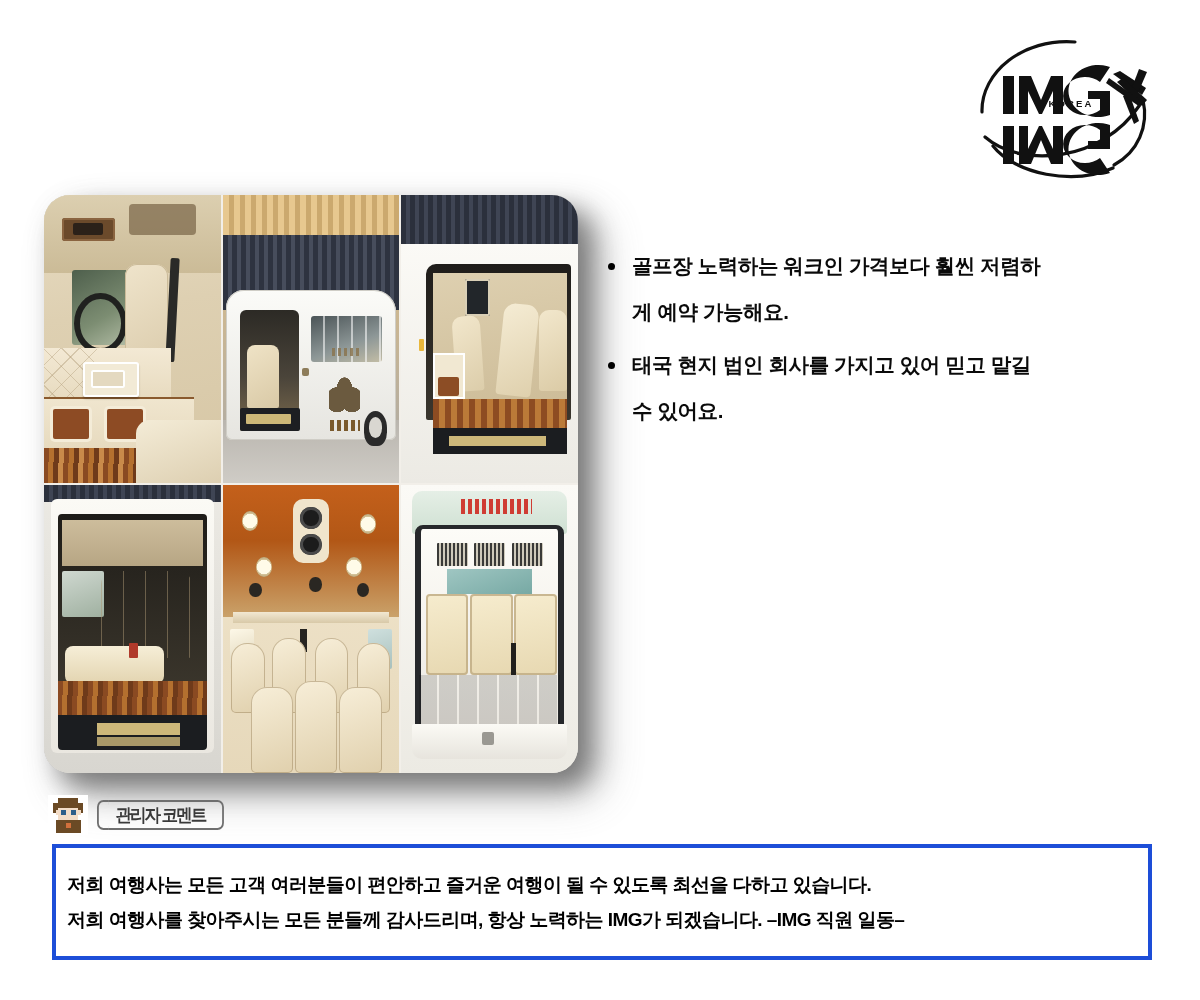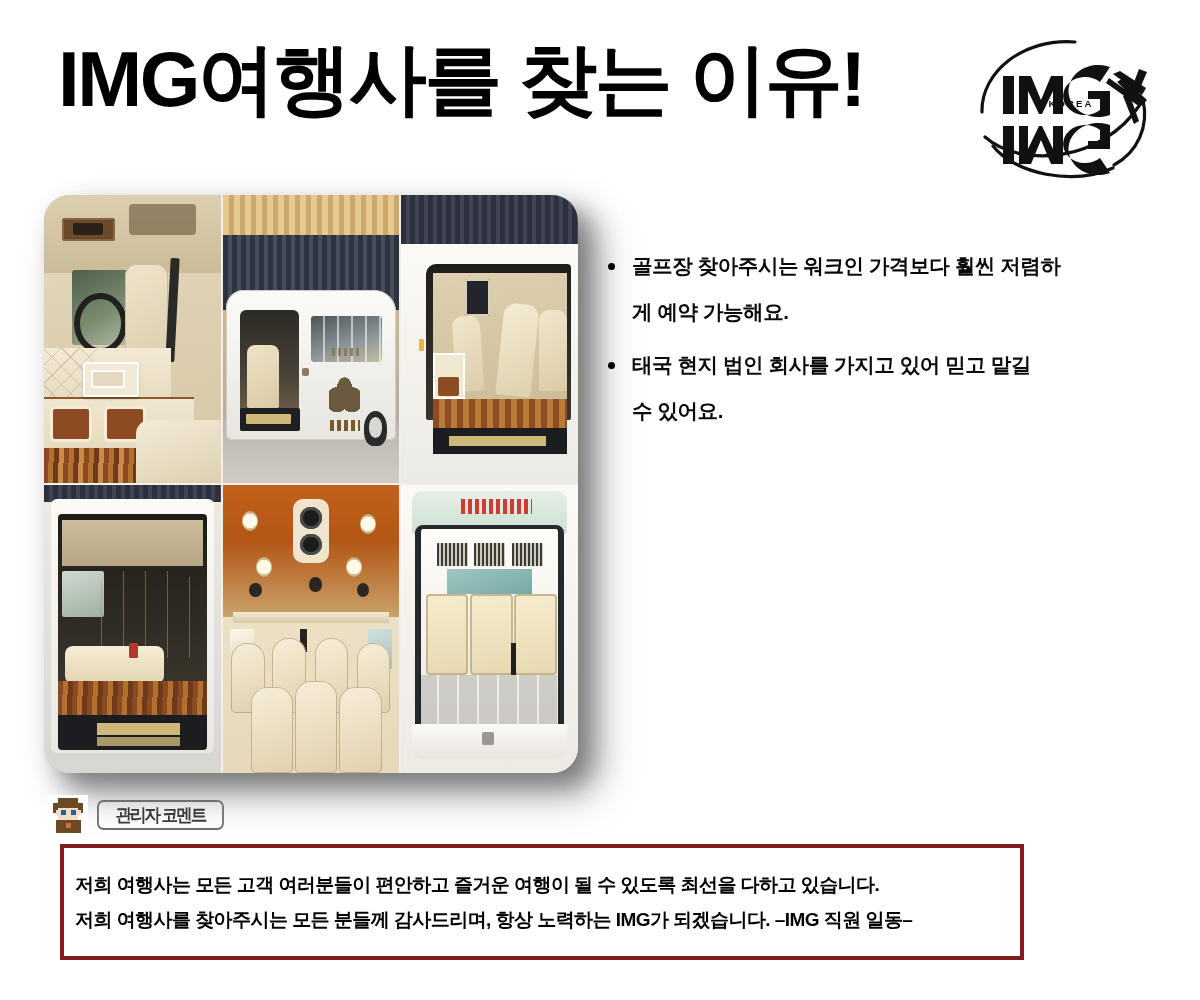--- a/index.html
+++ b/index.html
@@ -573,43 +573,42 @@
     height: 100%;
     border-top: 2px solid #6f6f6f;
     border-bottom: 2px solid #6f6f6f;
     box-sizing: border-box;
     z-index: 1;
   }
 
   
   .comment-box {
     position: absolute;
-    left: 60px;
+    left: 52px;
     top: 844px;
-    width: 964px;
+    width: 1100px;
     height: 116px;
-    border: 4px solid #7f1d1d;
+    border: 4px solid #1d4ed8;
     box-sizing: border-box;
     background: #fff;
   }
   .comment-text {
     padding: 19px 0 0 11px;
     font-size: 19px;
     font-weight: bold;
     line-height: 35px;
     letter-spacing: -0.55px;
     white-space: pre-line;
     color: #000;
   }
 </style>
 </head>
 <body>
 
 <div class="header">
-  <div class="page-title">IMG여행사를 찾는 이유!</div>
 
   <div class="logo-wrap">
     <svg viewBox="0 0 195 152" width="195" height="152" aria-hidden="true">
 
       <g fill="none" stroke="#111" stroke-width="3.2" stroke-linecap="round">
         <path d="M112 8 C 60 4, 18 38, 19 78"></path>
         <path d="M30 112 C 52 140, 110 152, 150 134"></path>
         <path d="M151 131 C 175 118, 186 92, 180 66"></path>
       </g>
 
@@ -740,21 +739,21 @@
     <span class="bseat b1"></span>
     <span class="bseat b2"></span>
     <span class="bseat b3"></span>
     <span class="gapb"></span>
     <span class="ph wood6"></span>
     <span class="ph bumper"></span>
   </div>
 </div>
 
 <div class="bullets">
-  <div class="bullet">골프장 찾아주시는 워크인 가격보다 훨씬 저렴하
+  <div class="bullet">골프장 노력하는 워크인 가격보다 훨씬 저렴하
 게 예약 가능해요.</div>
   <div class="bullet">태국 현지 법인 회사를 가지고 있어 믿고 맡길
 수 있어요.</div>
 </div>
 
 <div class="badge-row">
   <svg class="avatar" viewBox="0 0 16 16" shape-rendering="crispEdges">
     <rect x="0" y="0" width="16" height="16" fill="#ffffff"></rect>
 
     <rect x="4" y="1" width="8" height="2" fill="#6b4a25"></rect>

